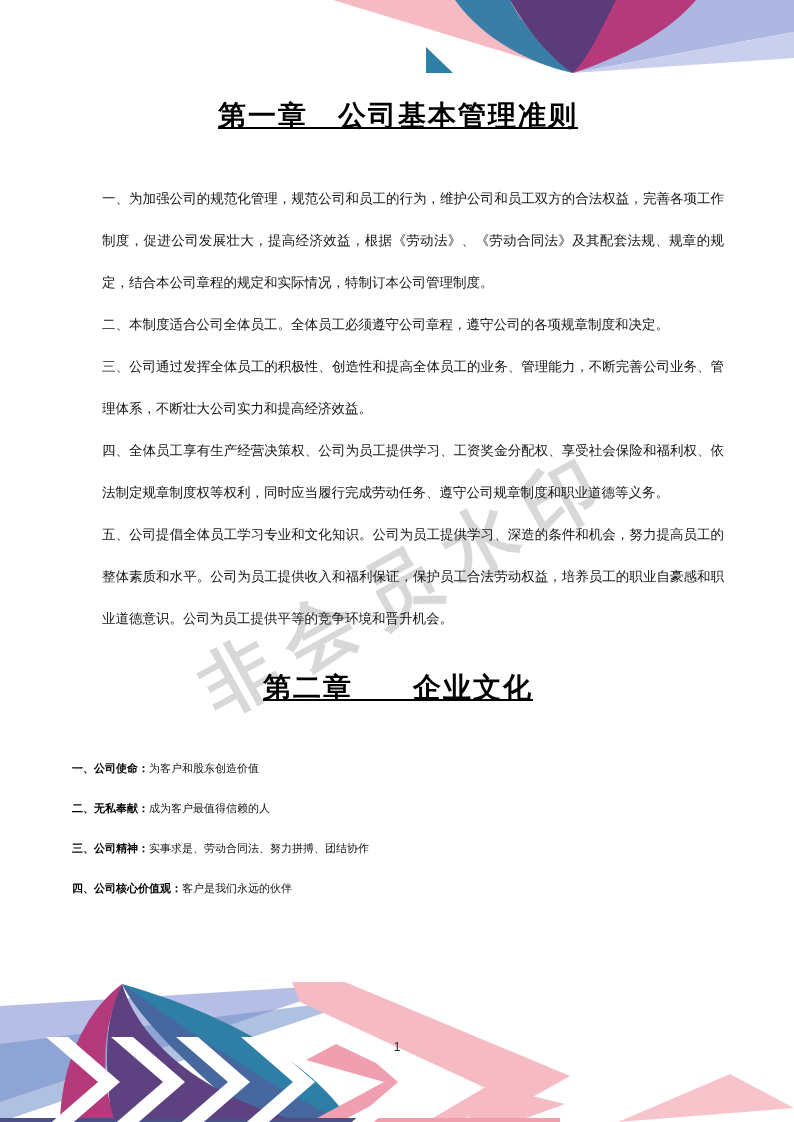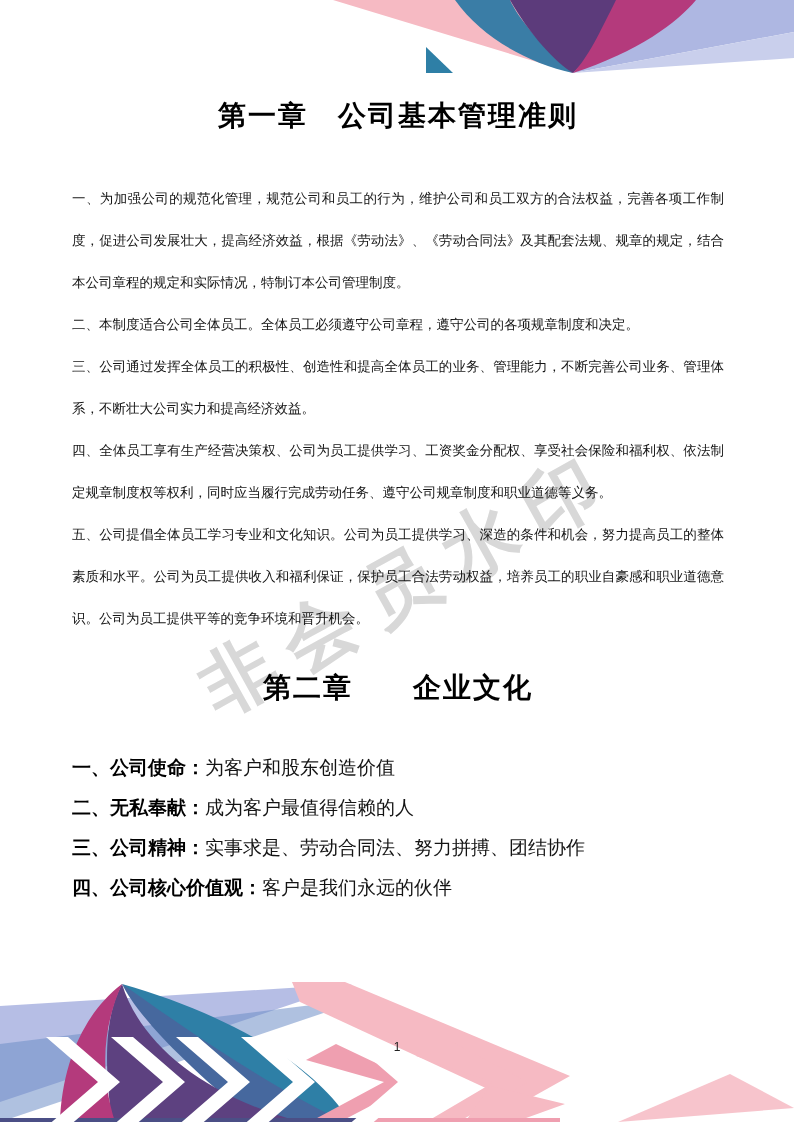--- a/index.html
+++ b/index.html
@@ -38,36 +38,37 @@
     color: #141414;
   }
   .chapter-title {
     margin: 0;
     text-align: center;
     font-size: 28px;
     line-height: 36px;
     font-weight: bold;
     color: #000000;
     letter-spacing: 2px;
+    text-decoration: underline;
   }
   .title-1 { margin-top: 98px; }
   .title-2 { margin-top: 30px; }
-  .paras { margin-top: 44px; }
+  .paras { margin-top: 44px; margin-left: 30px; }
   .para {
     margin: 0;
     font-size: 13.5px;
     line-height: 42px;
     text-align: justify;
     text-align-last: left;
     word-break: break-all;
   }
   .items { margin-top: 42px; }
   .culture-item {
     margin: 0;
-    font-size: 19px;
+    font-size: 11px;
     line-height: 40px;
   }
   .culture-item .label { font-weight: bold; color: #000; }
   .page-number {
     position: absolute;
     left: 0; right: 0; top: 1040px;
     text-align: center;
     font-size: 12px;
     line-height: 14px;
     color: #222222;

